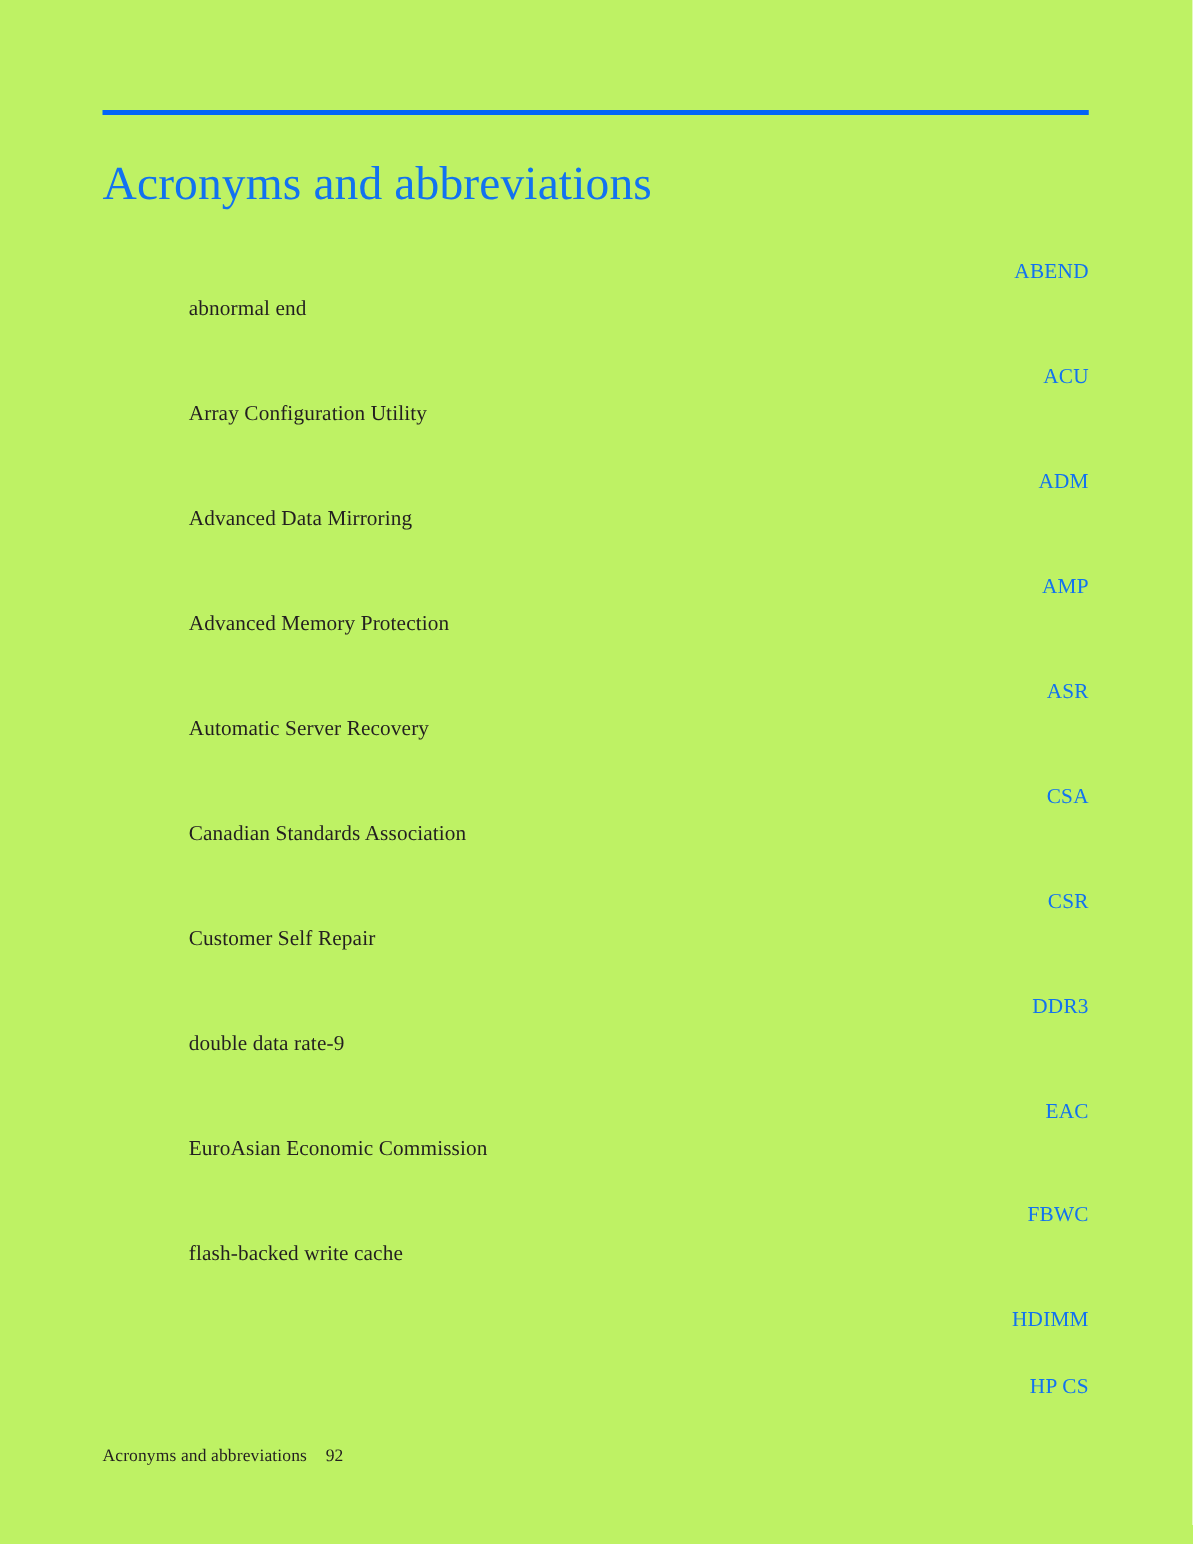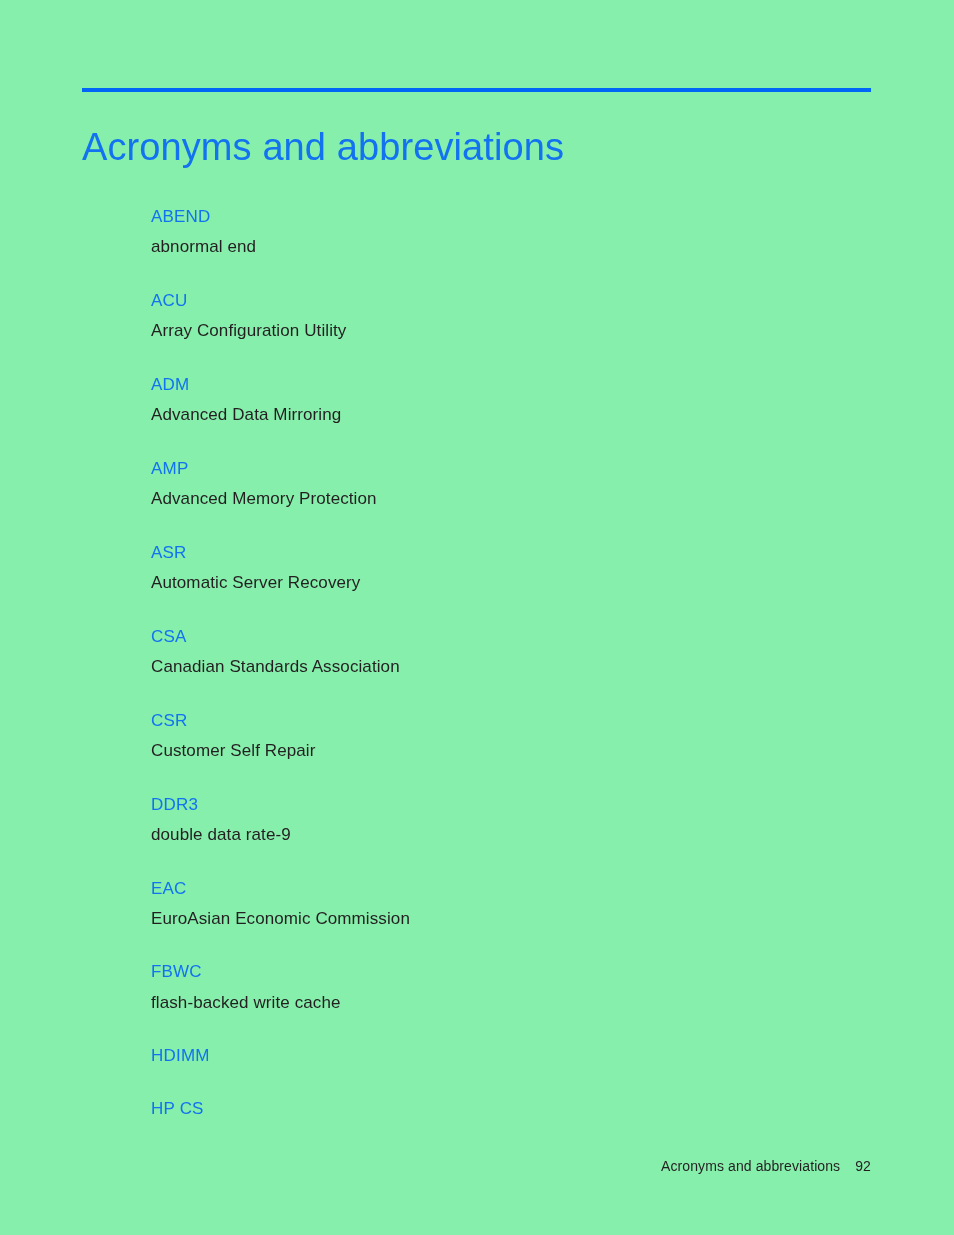--- a/index.html
+++ b/index.html
@@ -11,21 +11,22 @@
     width: 954px;
     height: 1235px;
     position: relative;
     font-family: "Liberation Sans", sans-serif;
     -webkit-font-smoothing: antialiased;
   }
 
   .page {
     position: absolute;
     inset: 0;
-    background: #86efac;
+    background: #bef264;
+    font-family: Liberation Serif, serif;
   }
 
   
   .header-rule {
     position: absolute;
     left: 82px;
     top: 88px;
     width: 789px;
     height: 4px;
     background: #0165f8;
@@ -61,39 +62,40 @@
   }
 
   .entry-term {
     font-size: 17px;
     font-weight: 400;
     line-height: 1.25;
     color: #1272f0;
     letter-spacing: 0.2px;
     margin: 0 0 9px 0;
     white-space: nowrap;
+    text-align: right;
   }
 
   .entry-def {
     font-size: 17px;
     font-weight: 400;
     line-height: 1.3;
     color: #231f20;
     letter-spacing: 0.1px;
     margin: 0;
     white-space: nowrap;
   }
 
   
   .footer {
     position: absolute;
     left: 82px;
     top: 1158px;
     width: 789px;
-    text-align: right;
+    text-align: left;
     font-size: 14px;
     color: #231f20;
     letter-spacing: 0.1px;
     white-space: nowrap;
   }
   .footer-title {
     display: inline;
   }
   .footer-pagenum {
     display: inline-block;

